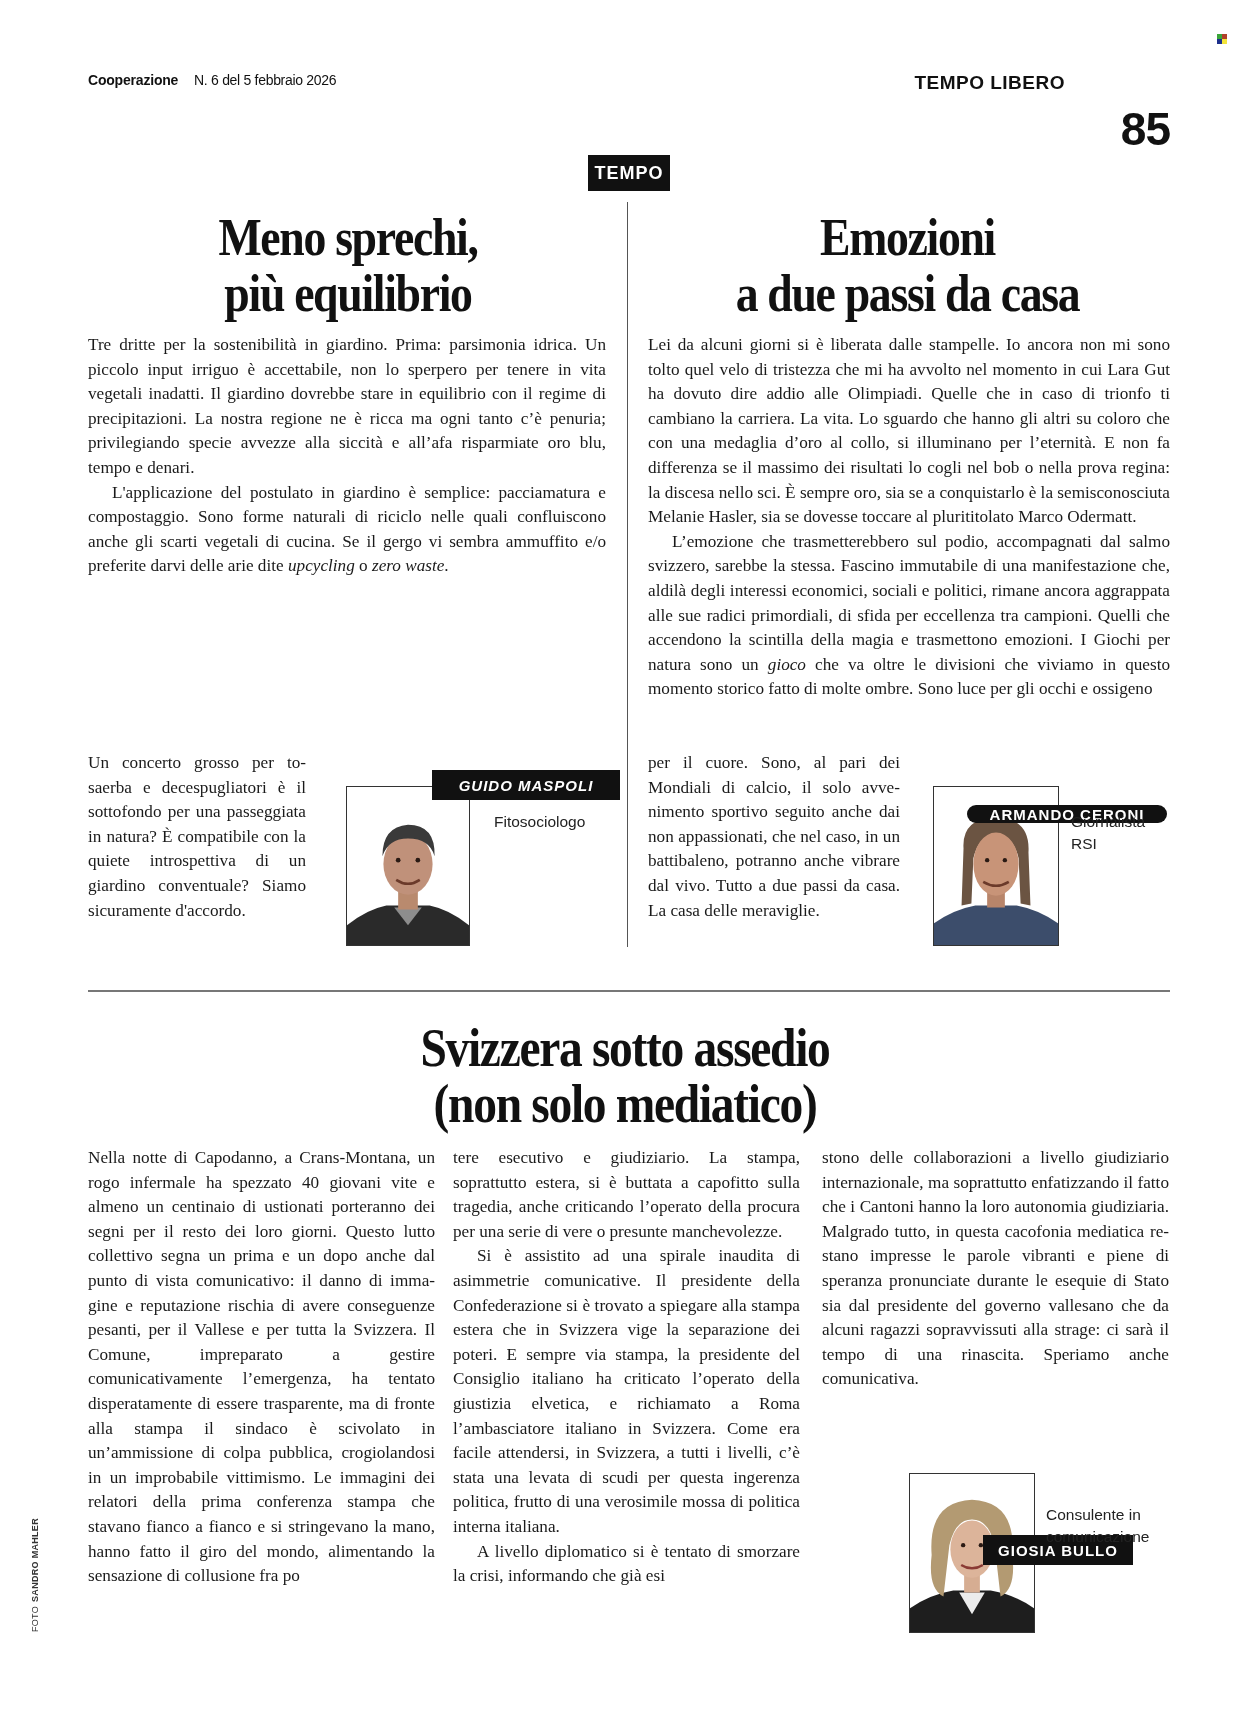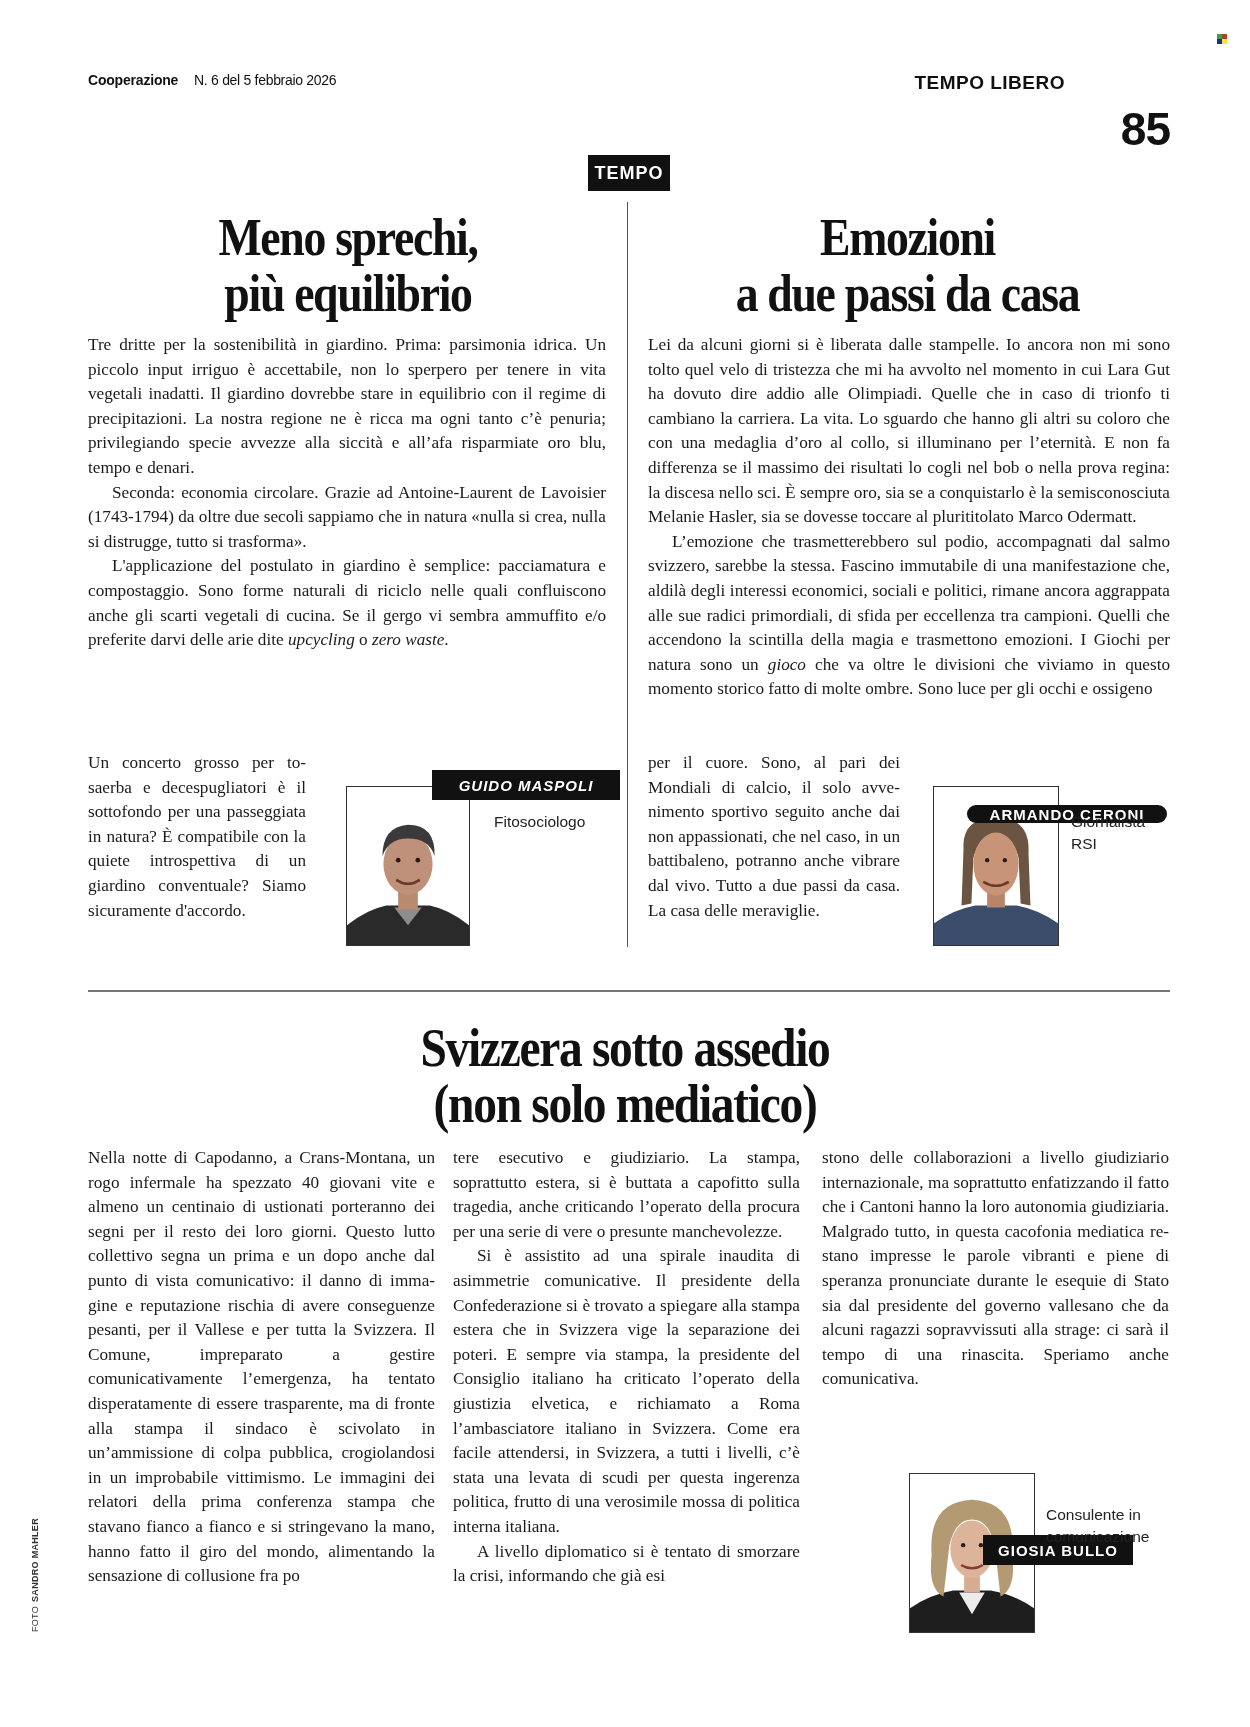--- a/index.html
+++ b/index.html
@@ -87,21 +87,20 @@
 
 <div class="abs vrule"></div>
 <div class="abs hrule"></div>
 
 <h1 class="abs headline headline-1">
   <span>Meno sprechi,</span><br>
   <span>più equilibrio</span>
 </h1>
 <div class="abs body-col col-a1">
   <p>Tre dritte per la sostenibilità in giardino. Prima: parsimonia idrica. Un piccolo input irriguo è accettabile, non lo sperpero per tenere in vita vegetali inadatti. Il giardino dovrebbe stare in equilibrio con il regime di precipitazioni. La nostra regione ne è ricca ma ogni tanto c’è penuria; privilegiando specie av­vezze alla siccità e all’afa risparmiate oro blu, tempo e denari.</p>
-  <p class="indent">Seconda: economia circolare. Grazie ad Antoine-Laurent de Lavoisier (1743-1794) da oltre due secoli sappiamo che in natura «nulla si crea, nulla si distrugge, tutto si trasforma».</p>
   <p class="indent"><span>L'applicazione del postulato in giardino è semplice: paccia­matura e compostaggio. Sono forme naturali di riciclo nelle quali confluiscono anche gli scarti vegetali di cucina. Se il gergo vi sembra ammuffito e/o preferite darvi delle arie dite</span> <em>upcycling</em> <span>o</span> <em>zero waste</em><span>.</span></p>
 </div>
 <div class="abs body-col col-a1-narrow">
   <p>Un concerto grosso per to­saerba e decespugliatori è il sottofondo per una pas­seggiata in natura? È com­patibile con la quiete intro­spettiva di un giardino conventuale? Siamo sicu­ramente d'accordo.</p>
 </div>
 <div class="abs author-frame frame-1">
   <div class="author-photo">
     <svg width="100%" height="100%" viewBox="0 0 124 148" preserveAspectRatio="none">
       <rect width="124" height="148" fill="#ffffff"></rect>
       <path d="M0 148 L0 128 Q20 112 40 108 L84 108 Q104 112 124 128 L124 148 Z" fill="#2a2a2a"></path>

